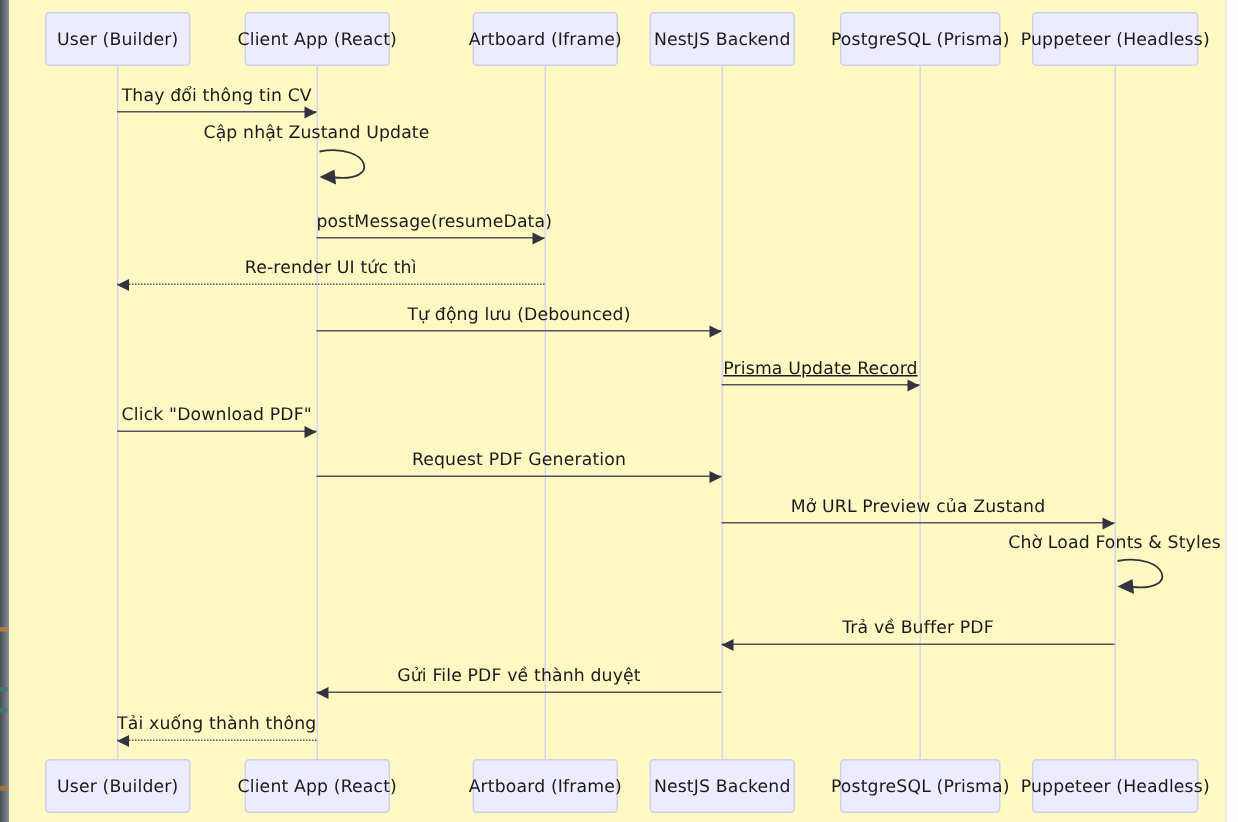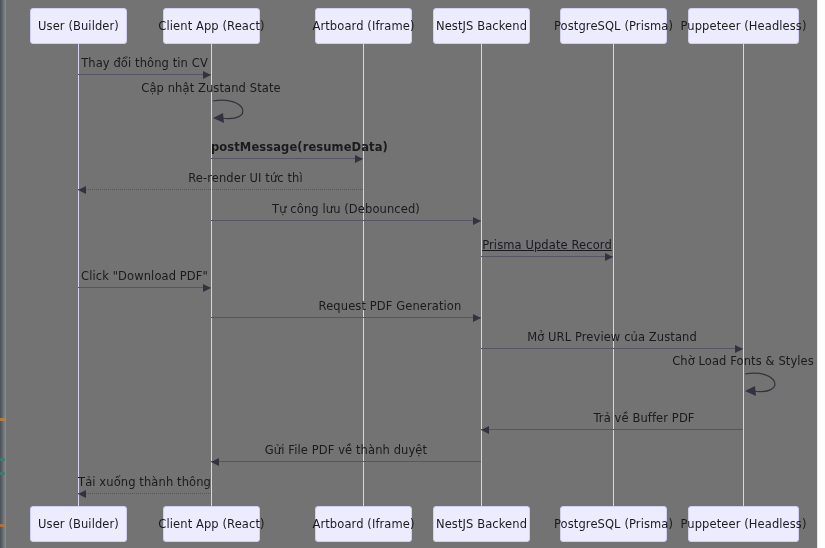--- a/index.html
+++ b/index.html
@@ -45,21 +45,21 @@
     height: 548px;
     background: #fdfdfd;
     border-left: 1px solid #e6e6e8;
     z-index: 40;
   }
   .diagram-surface {
     position: absolute;
     left: 6px; top: 0;
     width: 812px;
     height: 548px;
-    background: #737373;
+    background: #fef9c3;
     overflow: hidden;
   }
   
   .actor-box {
     position: absolute;
     height: 36px;
     background: #ececfe;
     border: 1px solid #cfcff2;
     border-radius: 3px;
     display: flex;
@@ -149,50 +149,50 @@
       </div>
 
     <div id="messages">
         <div class="msg-line" style="left: 72px; top: 74px; width: 133px;"></div>
         <div class="arrow-head right" style="top: 70.5px; left: 197px;"></div>
         <div class="msg-label" style="top: 56px; left: 72px; width: 133px;">Thay đổi thông tin CV</div>
         <div class="self-loop" style="left: 201px; top: 95px;"><svg width="56" height="30" viewBox="0 0 56 30">
             <path d="M6 6 C 40 0, 48 28, 14 23" fill="none" stroke="#33333f" stroke-width="1.2"></path>
             <path d="M16 18 L 6 23 L 17 28 Z" fill="#33333f"></path>
           </svg></div>
-        <div class="msg-label" style="top: 81px; left: 25px; width: 360px;">Cập nhật Zustand State</div>
+        <div class="msg-label" style="top: 81px; left: 25px; width: 360px;">Cập nhật Zustand Update</div>
         <div class="msg-line" style="left: 205px; top: 158px; width: 152px;"></div>
         <div class="arrow-head right" style="top: 154.5px; left: 349px;"></div>
-        <div class="msg-label" style="top: 140px; left: 205px; width: 152px; font-weight: bold;">postMessage(resumeData)</div>
+        <div class="msg-label" style="top: 140px; left: 205px; width: 152px;">postMessage(resumeData)</div>
         <div class="msg-line dotted" style="left: 72px; top: 189px; width: 285px;"></div>
         <div class="arrow-head left" style="top: 185.5px; left: 72px;"></div>
-        <div class="msg-label" style="top: 171px; left: 72px; width: 285px; margin-left: 25px;">Re-render UI tức thì</div>
+        <div class="msg-label" style="top: 171px; left: 72px; width: 285px;">Re-render UI tức thì</div>
         <div class="msg-line" style="left: 205px; top: 220px; width: 270px;"></div>
         <div class="arrow-head right" style="top: 216.5px; left: 467px;"></div>
-        <div class="msg-label" style="top: 202px; left: 205px; width: 270px;">Tự công lưu (Debounced)</div>
+        <div class="msg-label" style="top: 202px; left: 205px; width: 270px;">Tự động lưu (Debounced)</div>
         <div class="msg-line" style="left: 475px; top: 256px; width: 132px;"></div>
         <div class="arrow-head right" style="top: 252.5px; left: 599px;"></div>
         <div class="msg-label" style="top: 238px; left: 475px; width: 132px; text-decoration: underline;">Prisma Update Record</div>
         <div class="msg-line" style="left: 72px; top: 287px; width: 133px;"></div>
         <div class="arrow-head right" style="top: 283.5px; left: 197px;"></div>
         <div class="msg-label" style="top: 269px; left: 72px; width: 133px;">Click "Download PDF"</div>
         <div class="msg-line" style="left: 205px; top: 317px; width: 270px;"></div>
         <div class="arrow-head right" style="top: 313.5px; left: 467px;"></div>
-        <div class="msg-label" style="top: 299px; left: 205px; width: 270px; margin-left: 44px;">Request PDF Generation</div>
+        <div class="msg-label" style="top: 299px; left: 205px; width: 270px;">Request PDF Generation</div>
         <div class="msg-line" style="left: 475px; top: 348px; width: 262px;"></div>
         <div class="arrow-head right" style="top: 344.5px; left: 729px;"></div>
         <div class="msg-label" style="top: 330px; left: 475px; width: 262px;">Mở URL Preview của Zustand</div>
         <div class="self-loop" style="left: 733px; top: 368px;"><svg width="56" height="30" viewBox="0 0 56 30">
             <path d="M6 6 C 40 0, 48 28, 14 23" fill="none" stroke="#33333f" stroke-width="1.2"></path>
             <path d="M16 18 L 6 23 L 17 28 Z" fill="#33333f"></path>
           </svg></div>
         <div class="msg-label" style="top: 354px; left: 557px; width: 360px;">Chờ Load Fonts &amp; Styles</div>
         <div class="msg-line" style="left: 475px; top: 429px; width: 262px;"></div>
         <div class="arrow-head left" style="top: 425.5px; left: 475px;"></div>
-        <div class="msg-label" style="top: 411px; left: 475px; width: 262px; margin-left: 32px;">Trả về Buffer PDF</div>
+        <div class="msg-label" style="top: 411px; left: 475px; width: 262px;">Trả về Buffer PDF</div>
         <div class="msg-line" style="left: 205px; top: 461px; width: 270px;"></div>
         <div class="arrow-head left" style="top: 457.5px; left: 205px;"></div>
         <div class="msg-label" style="top: 443px; left: 205px; width: 270px;">Gửi File PDF về thành duyệt</div>
         <div class="msg-line dotted" style="left: 72px; top: 493px; width: 133px;"></div>
         <div class="arrow-head left" style="top: 489.5px; left: 72px;"></div>
         <div class="msg-label" style="top: 475px; left: 72px; width: 133px;">Tải xuống thành thông</div>
       </div>
 
     <div id="actors-bottom">
         <div class="actor-box" style="left: 24px; top: 506px; width: 97px; height: 36px;">

